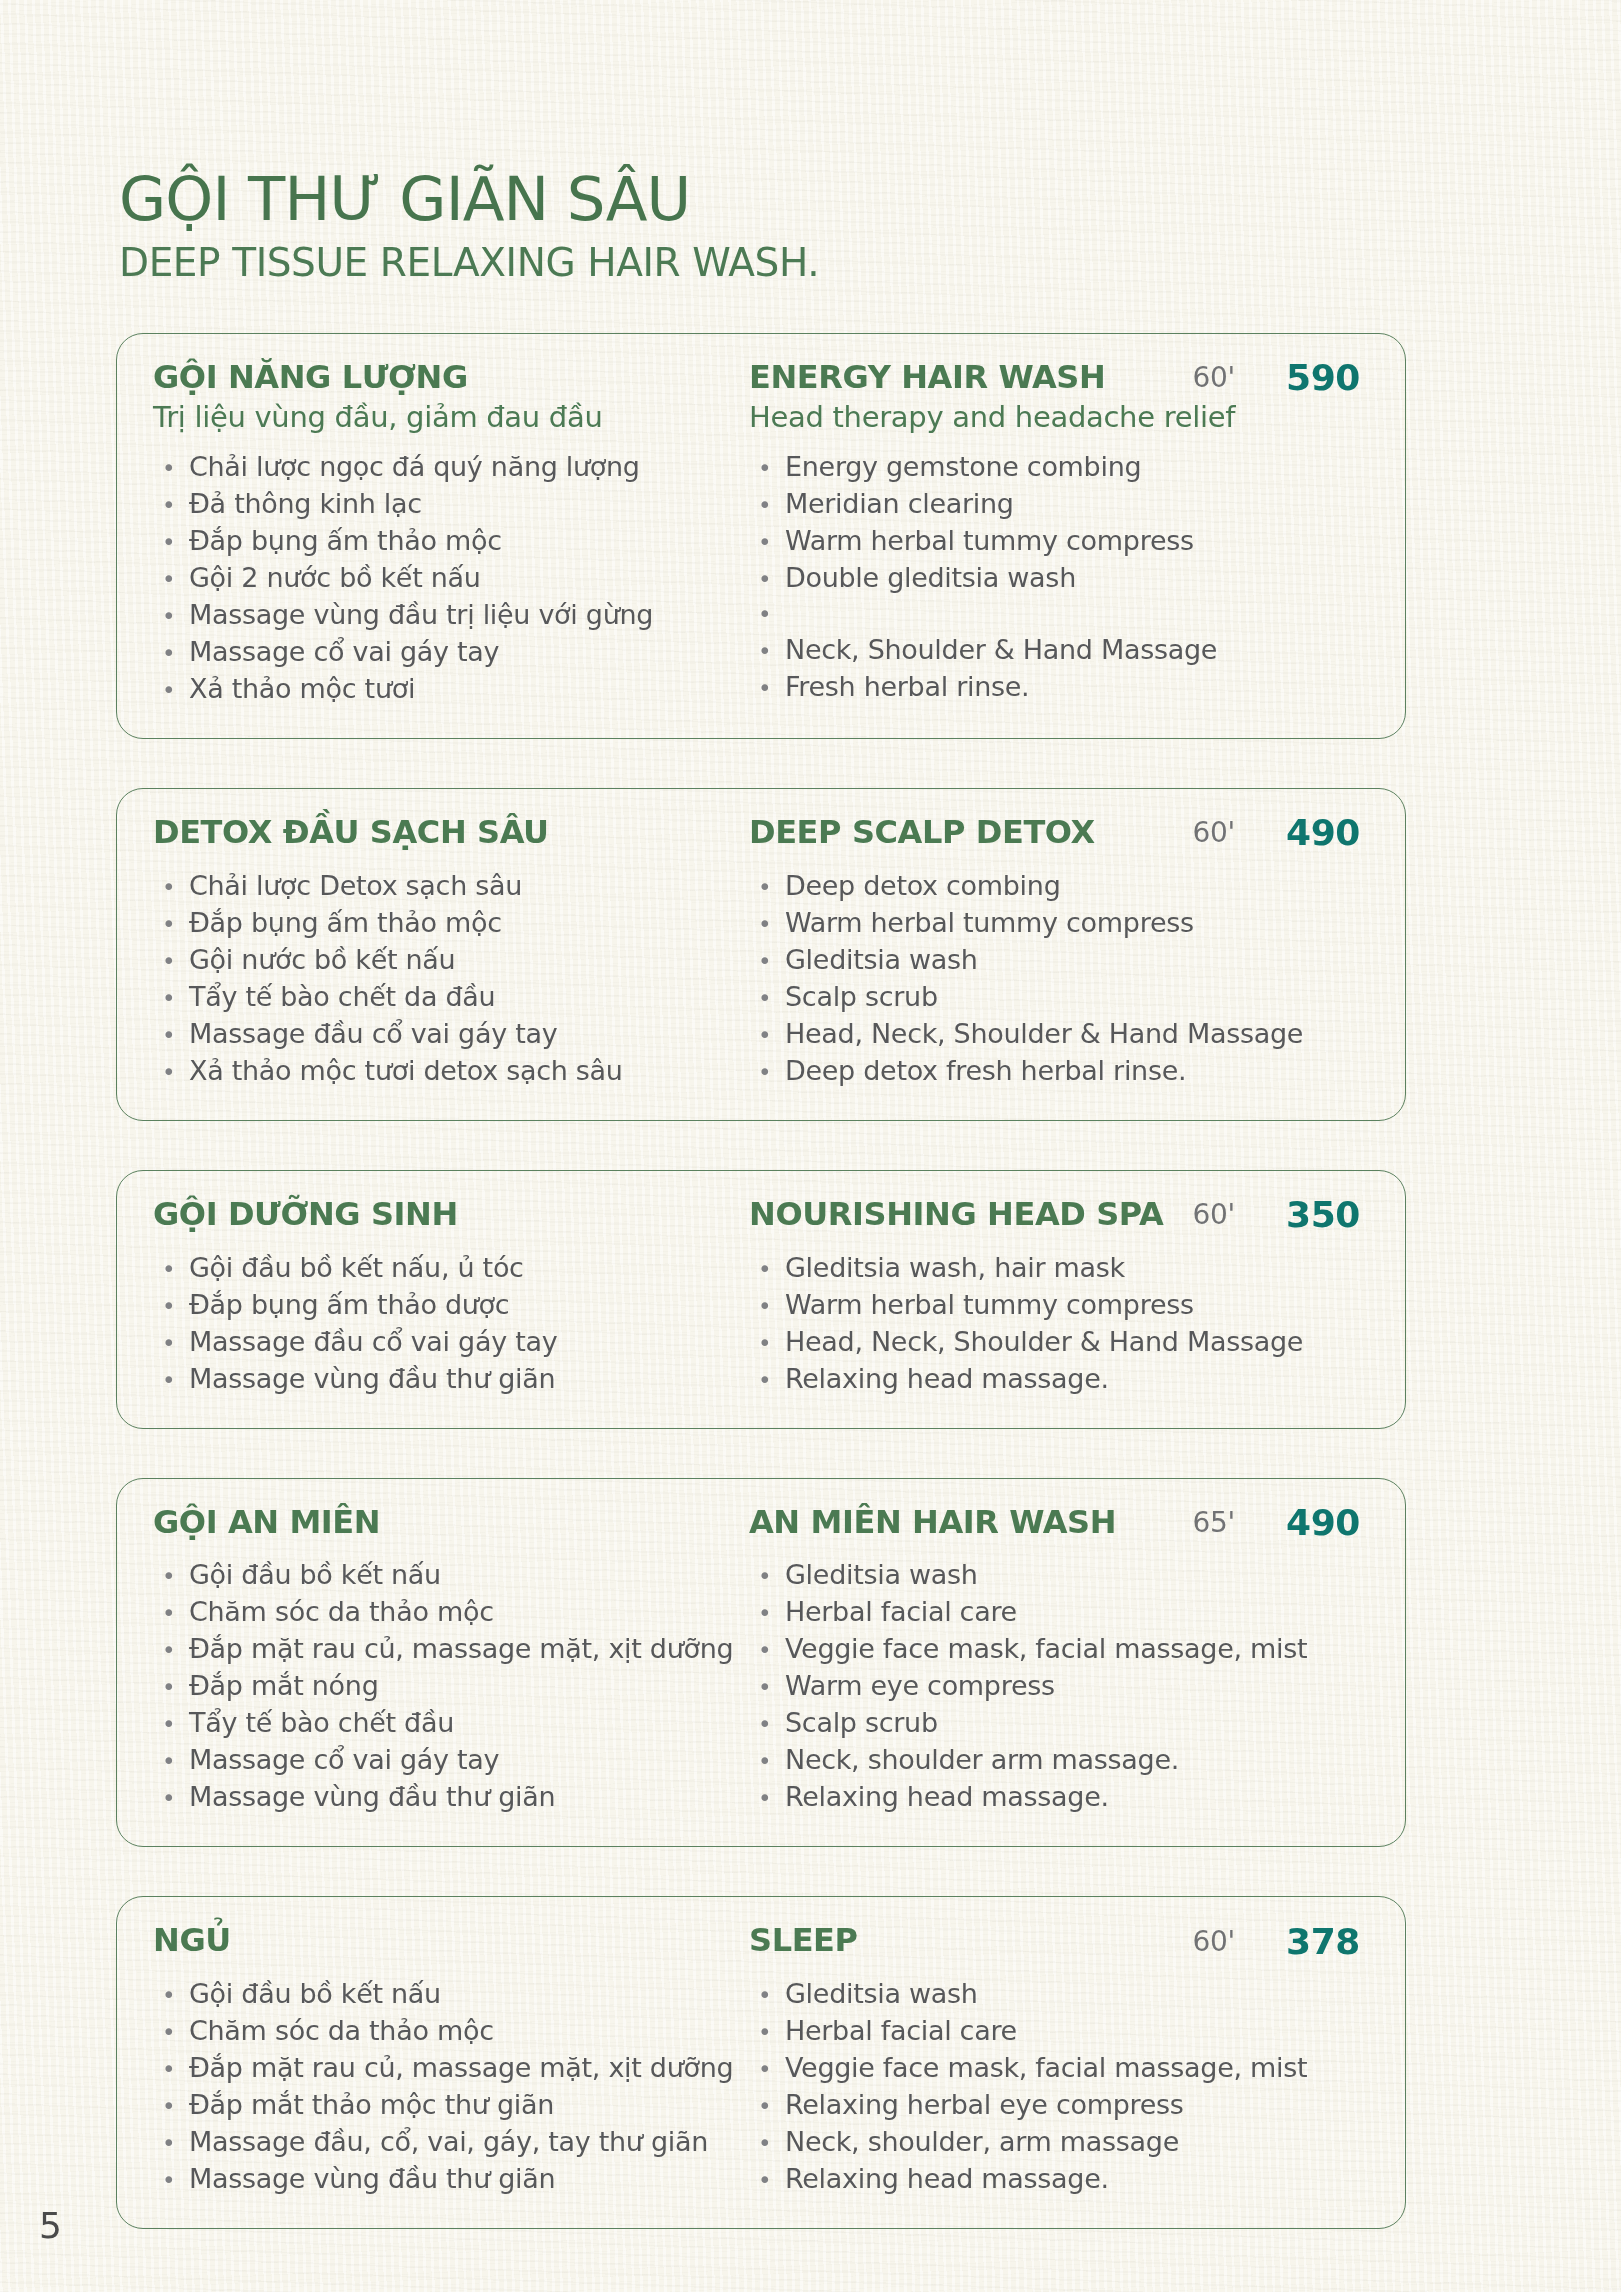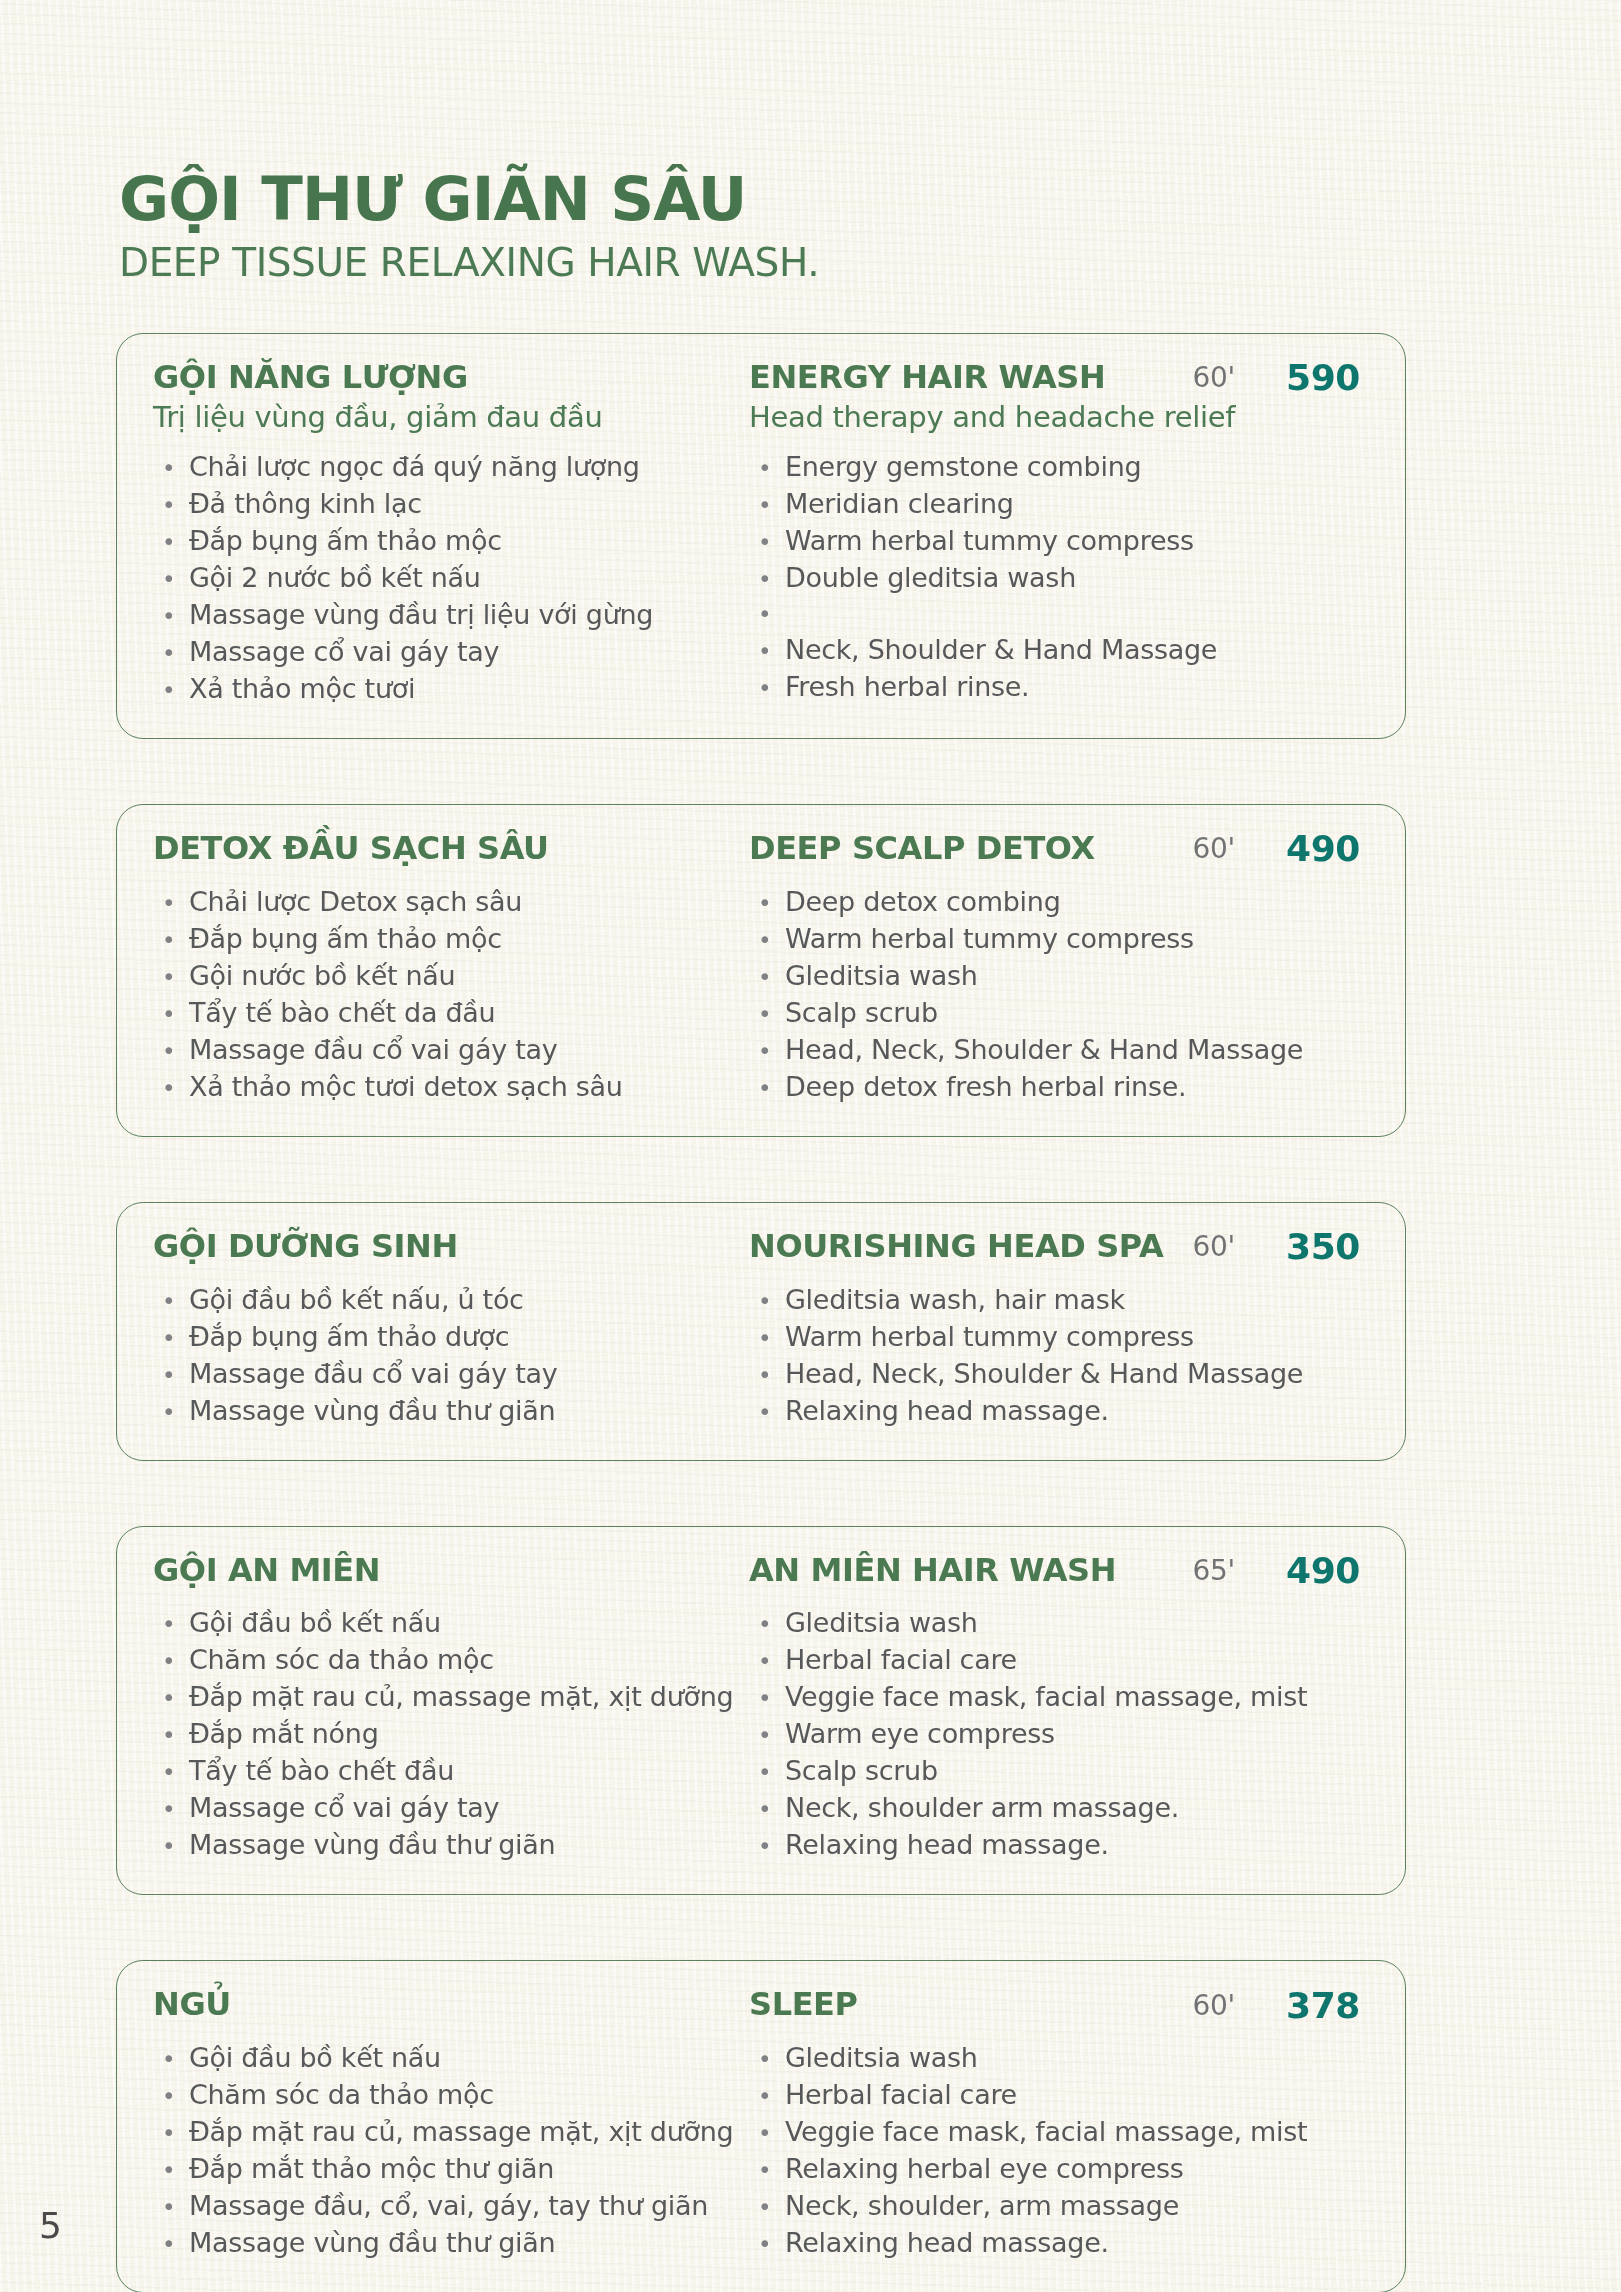--- a/index.html
+++ b/index.html
@@ -24,42 +24,42 @@
       repeating-linear-gradient(2deg, rgba(120,115,95,0.035) 0 1.8px, transparent 1.8px 9.9px),
       repeating-linear-gradient(88deg, rgba(255,255,255,0.5) 0 2.7px, transparent 2.7px 8px),
       repeating-linear-gradient(-3deg, rgba(105,100,80,0.025) 0 0.9px, transparent 0.9px 6.3px);
   }
   .page { position: relative; width: 100%; height: 100%; }
 
   header { padding: 167px 0 0 119px; }
   .page-title {
     margin: 0;
     font-size: 61px;
-    font-weight: bold;
+    font-weight: normal;
     letter-spacing: -0.9px;
     color: #47754e;
     line-height: 1.05;
   }
   .page-subtitle {
     margin-top: 9px;
     font-size: 39px;
     font-weight: normal;
     letter-spacing: -0.4px;
     color: #4c7a54;
   }
 
   main { position: relative; margin: 48px 0 0 116px; width: 1290px; }
 
   .card {
     box-sizing: border-box;
     width: 1290px;
     border: 1.8px solid #5b815f;
     border-radius: 27px;
     padding: 23px 45px 30px 36px;
-    margin-bottom: 65px;
+    margin-bottom: 49px;
     display: grid;
     grid-template-columns: 596px 1fr;
     column-gap: 0;
     background: transparent;
   }
 
   .card-title {
     margin: 0;
     font-size: 32px;
     font-weight: bold;

